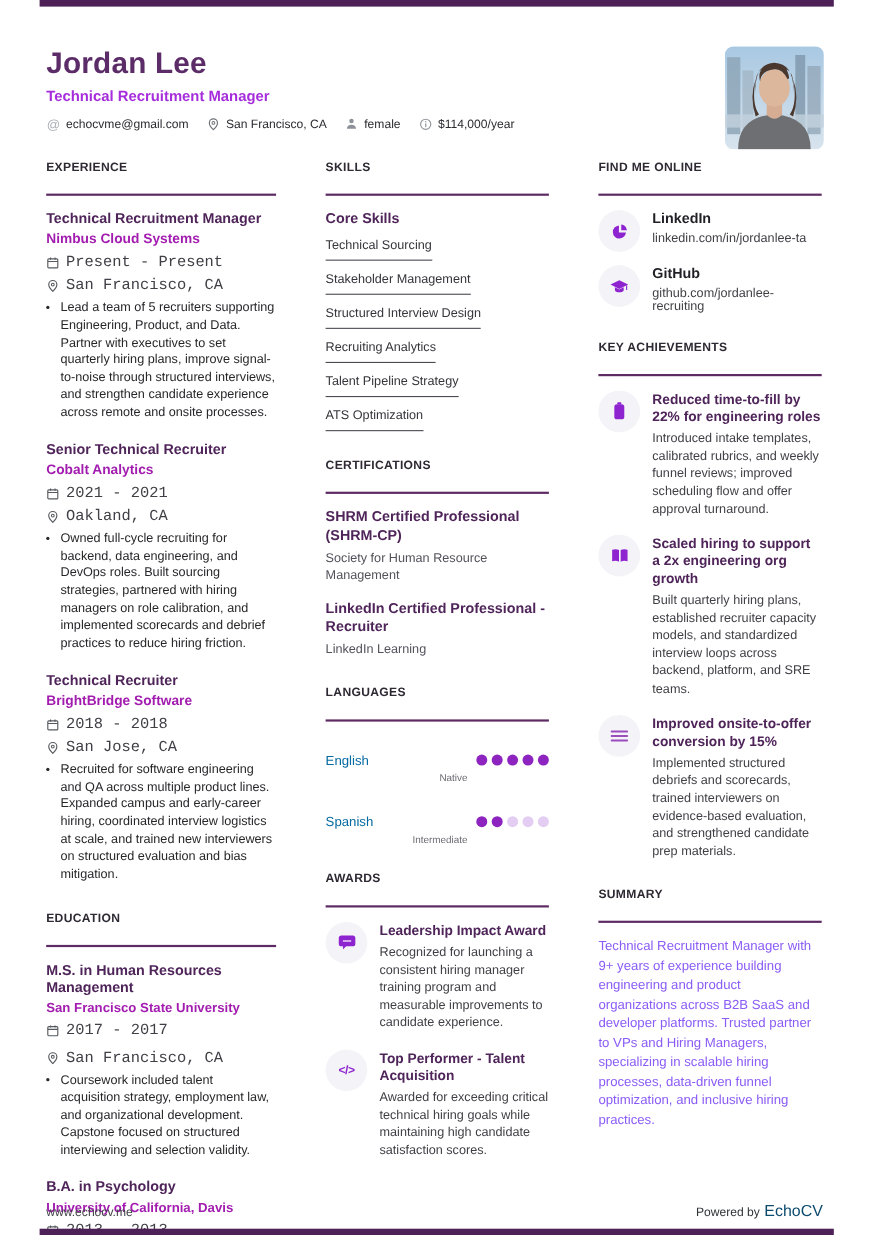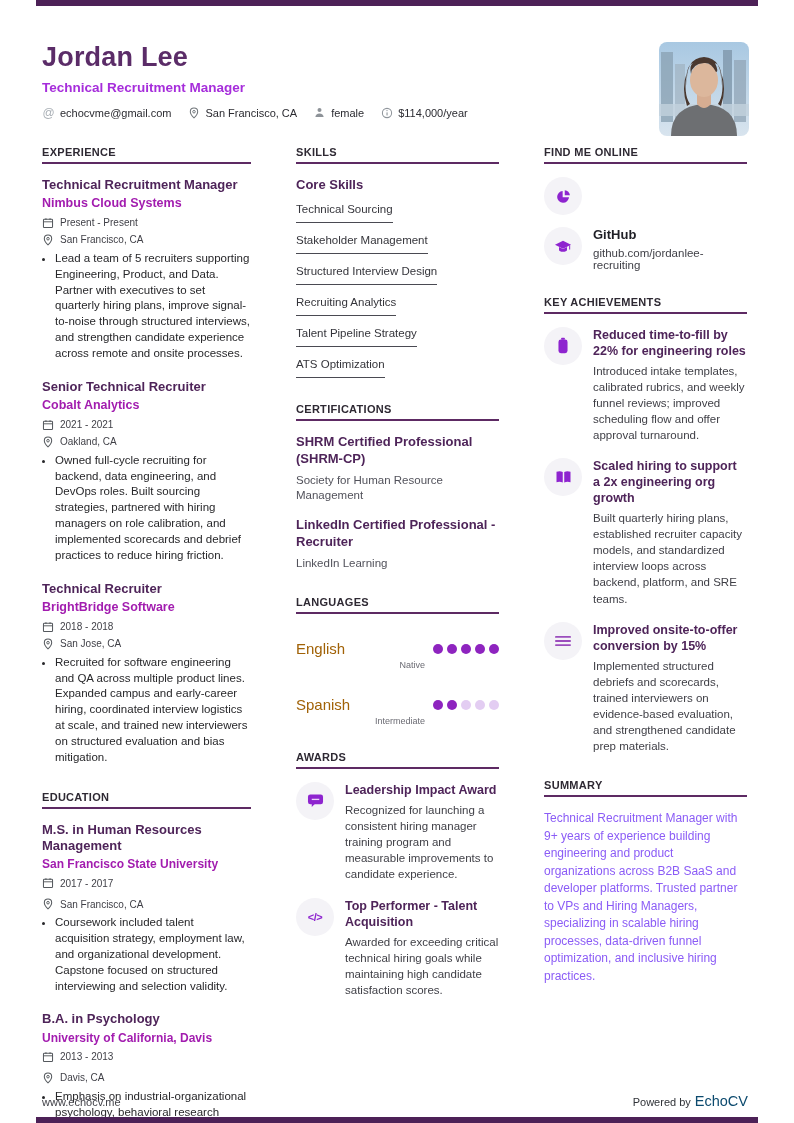--- a/index.html
+++ b/index.html
@@ -17,43 +17,43 @@
   .name { font-size:27px; font-weight:800; color:#5b2c68; letter-spacing:.2px; }
   .job-title { font-size:13.5px; font-weight:700; color:#a62ddb; margin-top:7px; }
   .contact-row { display:flex; align-items:center; gap:16px; margin-top:11px; }
   .contact-item { display:flex; align-items:center; gap:5px; font-size:11px; color:#2b2b31; }
   .contact-item .cicon { display:inline-flex; width:13px; height:13px; align-items:center; justify-content:center; }
   .photo { position:absolute; top:42px; right:45px; width:90px; height:94px; border-radius:8px; overflow:hidden; }
 
   
   .columns { display:grid; grid-template-columns:209px 203px 203px; column-gap:45px; padding:0 46px 0 42px; margin-top:27px; }
   .section { margin-bottom:25px; }
-  .section-title { font-size:11px; font-weight:700; color:#2e2933; letter-spacing:.3px; padding-bottom:4px; border-bottom:2px solid #5d2a63; margin-bottom:13px; }
+  .section-title { font-size:11px; font-weight:700; color:#2e2933; letter-spacing:.3px; padding-bottom:18px; border-bottom:2px solid #5d2a63; margin-bottom:13px; }
 
   
   .entry { margin-bottom:17px; }
   .entry-role { font-size:13px; font-weight:700; color:#4e2459; line-height:1.25; }
   .entry-company { font-size:12.5px; font-weight:700; color:#a21caf; margin-top:3px; line-height:1.25; }
-  .meta-row { display:flex; align-items:center; gap:6px; font-size:10px; color:#3f3f46; margin-top:5px; }
+  .meta-row { display:flex; align-items:center; gap:6px; font-size:14px; color:#3f3f46; margin-top:5px;font-family:Liberation Mono, monospace; }
   .meta-row .micon { display:inline-flex; width:12px; height:12px; }
   .entry ul { margin:5px 0 0 13px; }
   .entry li { font-size:11.5px; line-height:1.38; color:#27272a; }
 
   
   .skills-group { font-size:13px; font-weight:700; color:#4e2459; margin-bottom:11px; }
   .skill-item { display:table; font-size:11.5px; color:#35353b; padding-bottom:7px; border-bottom:1.5px solid #4a4a52; margin-bottom:11px; }
 
   
   .cert { margin-bottom:13px; }
   .cert-name { font-size:13px; font-weight:700; color:#4e2459; line-height:1.3; }
   .cert-issuer { font-size:11.5px; color:#52525b; margin-top:5px; line-height:1.35; }
 
   
   .lang-row { display:flex; align-items:center; margin-bottom:13px; }
-  .lang-name { font-size:15px; color:#a16207; flex:1; }
+  .lang-name { font-size:12px; color:#0369a1; flex:1; }
   .lang-level { font-size:9px; color:#6b6b73; margin-right:8px;margin-top:33px; }
   .dots { display:flex; gap:4px; }
   .dot { width:10px; height:10px; border-radius:50%; background:#e3cdf2; }
   .dot.filled { background:#8e24bf; }
 
   
   .icon-row { display:flex; margin-bottom:15px; }
   .icon-circle { flex:0 0 38px; width:38px; height:38px; border-radius:50%; background:#f4f3f7; display:flex; align-items:center; justify-content:center; margin-right:11px; }
   .icon-row .body { flex:1; }
   .row-title { font-size:12.5px; font-weight:700; line-height:1.28; }
@@ -370,20 +370,24 @@
   <div>
     <div class="section">
       <div class="section-title">FIND ME ONLINE</div>
       <div class="icon-row" style="margin-bottom:12px;">
         <div class="icon-circle">
           <svg width="17" height="17" viewBox="0 0 20 20">
               <path d="M9 3.5 A7 7 0 1 0 16.5 11 L9 11 Z" fill="#8e24cf"></path>
               <path d="M11.5 2.5 A7 7 0 0 1 17.5 8.5 L11.5 8.5 Z" fill="#8e24cf"></path>
             </svg>
         </div>
+        <div class="body">
+          <div class="row-title dark">LinkedIn</div>
+          <div class="row-url">linkedin.com/in/jordanlee-ta</div>
+        </div>
       </div>
       <div class="icon-row">
         <div class="icon-circle">
           <svg width="18" height="16" viewBox="0 0 20 18">
               <polygon points="10,3 19,7.5 10,12 1,7.5" fill="#8e24cf"></polygon>
               <path d="M5.5 10.2 v3.2 c0 1.2 2 2.1 4.5 2.1 s4.5-.9 4.5-2.1 v-3.2 L10 12.5 Z" fill="#8e24cf"></path>
               <line x1="17.5" y1="8.2" x2="17.5" y2="13" stroke="#8e24cf" stroke-width="1.1"></line>
             </svg>
         </div>
         <div class="body">

